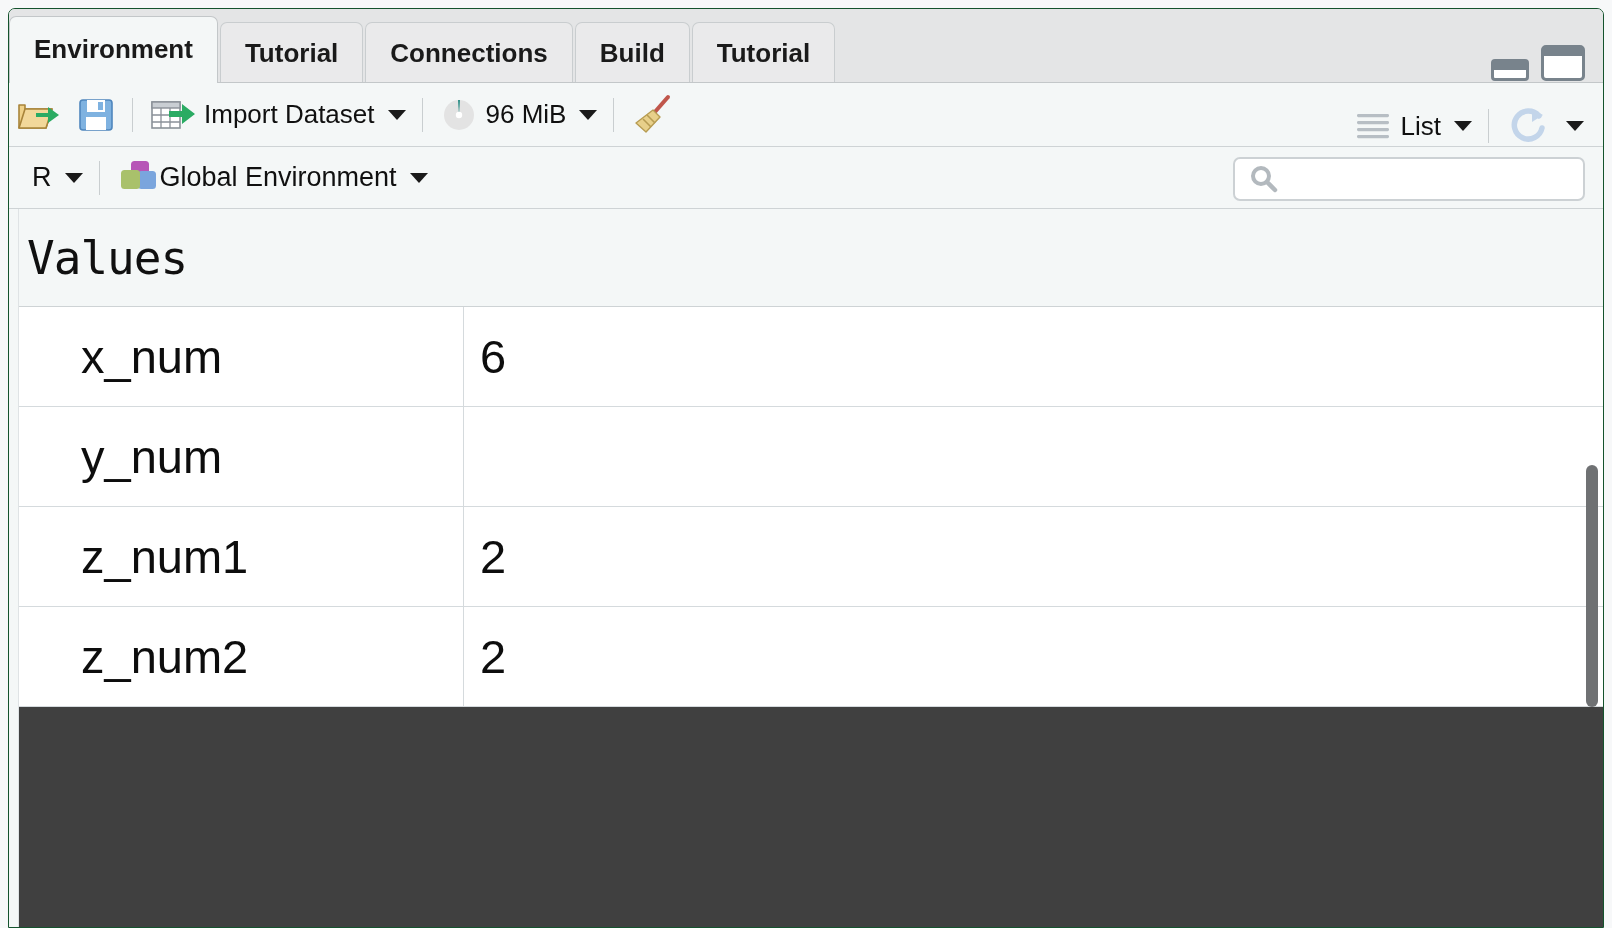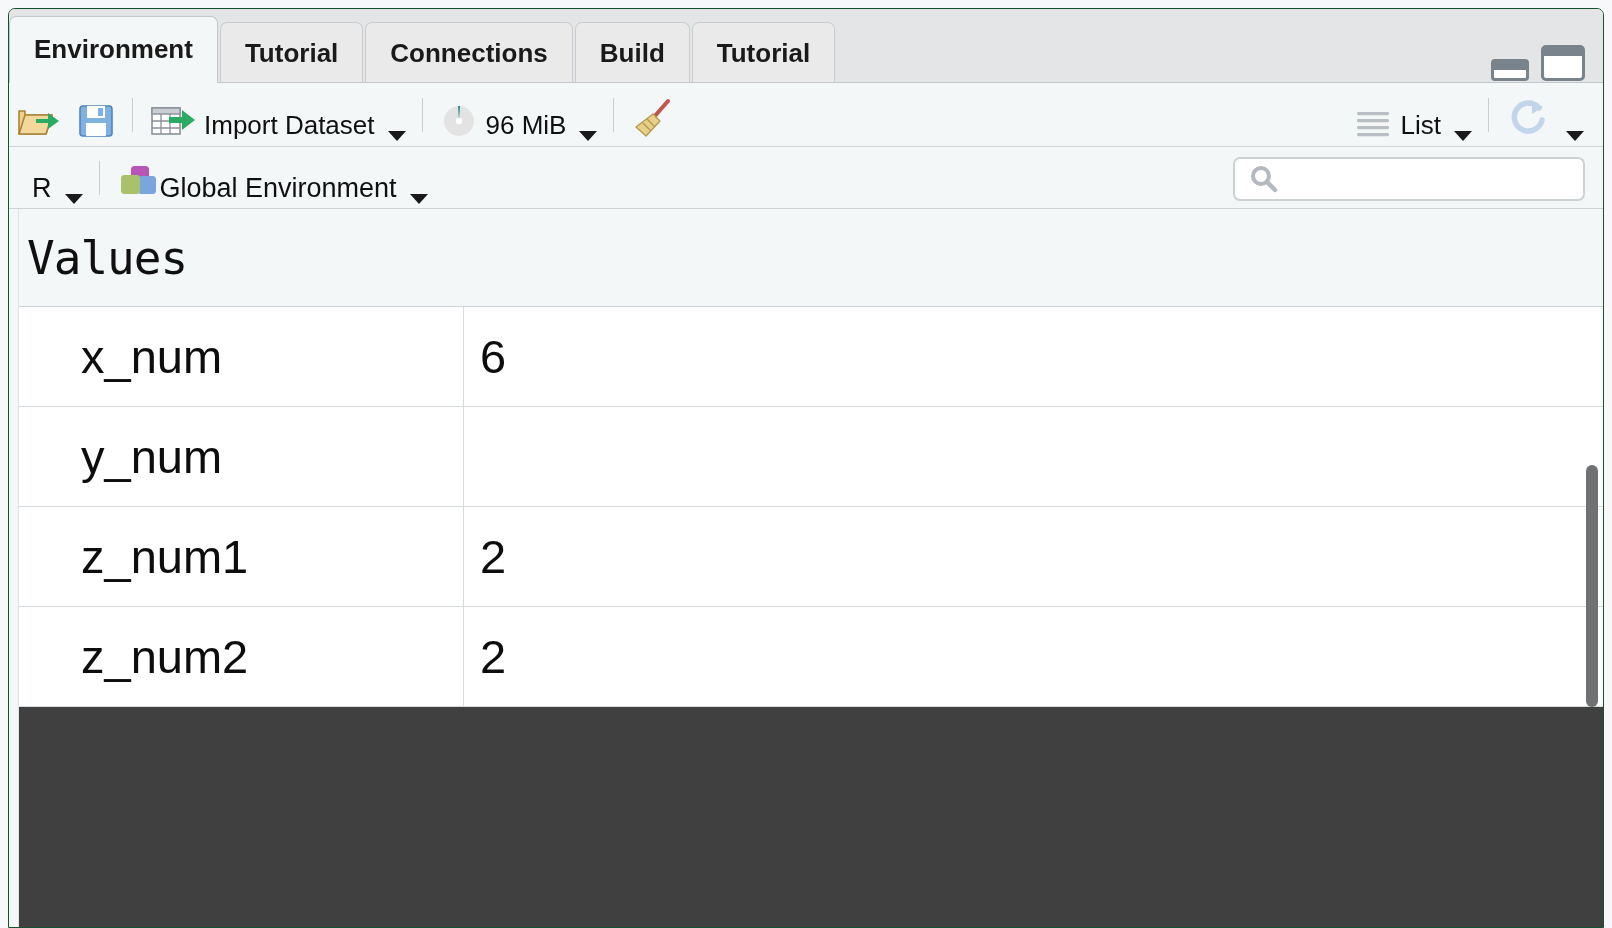--- a/index.html
+++ b/index.html
@@ -107,21 +107,21 @@
     position: relative;
     height: 64px;
     background: #f4f7f7;
     border-bottom: 1px solid #ced3d5;
     display: flex;
     align-items: center;
     box-sizing: border-box;
   }
   .tb-item {
     display: flex;
-    align-items: flex-end;
+    align-items: center;
     height: 52px;
     padding: 0 7px;
     cursor: default;
   }
   .tb-label {
     font-size: 26px;
     color: #101010;
     margin-left: 7px;
     white-space: nowrap;
   }
@@ -134,21 +134,21 @@
   .caret {
     width: 0; height: 0;
     border-left: 9px solid transparent;
     border-right: 9px solid transparent;
     border-top: 10px solid #1a1a1a;
     margin-left: 13px;
   }
   .tb-right {
     position: absolute;
     right: 12px;
-    top: 0;
+    top: 11px;
     height: 64px;
     display: flex;
     align-items: center;
   }
 
   
   #toolbar2 {
     position: relative;
     height: 62px;
     background: #f4f7f7;

